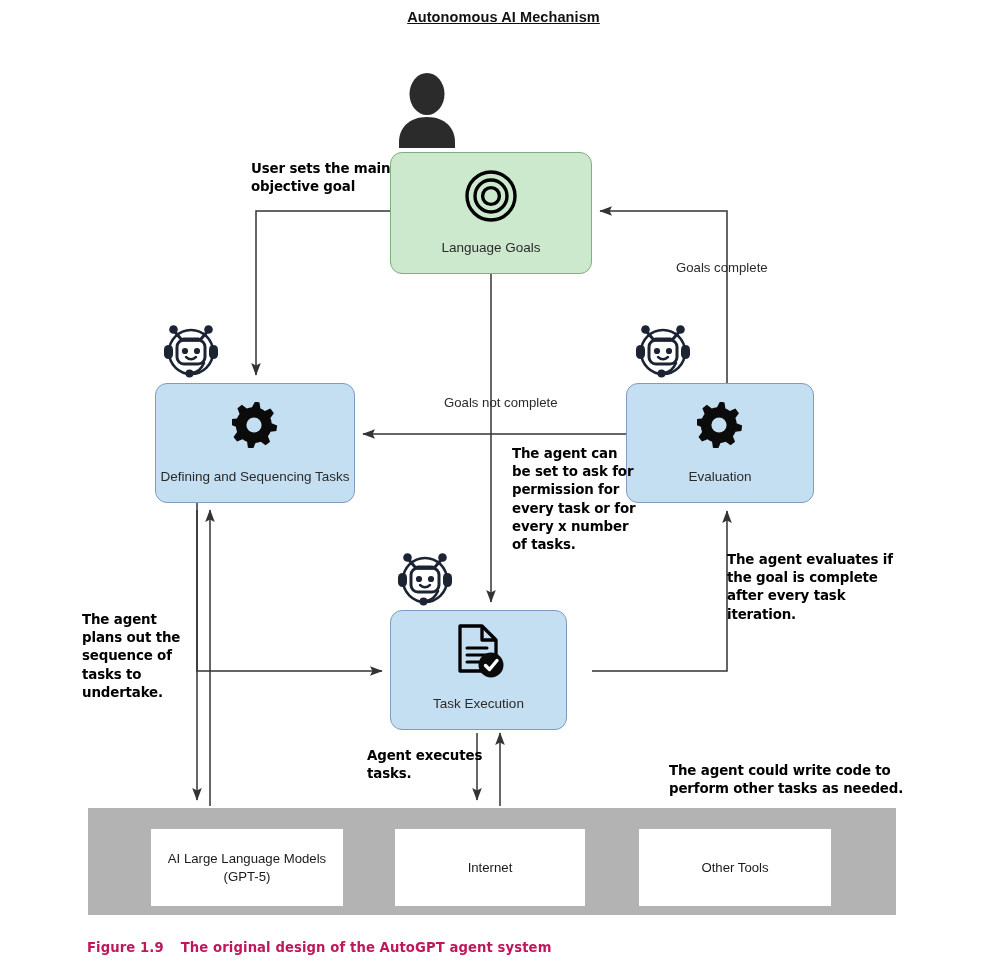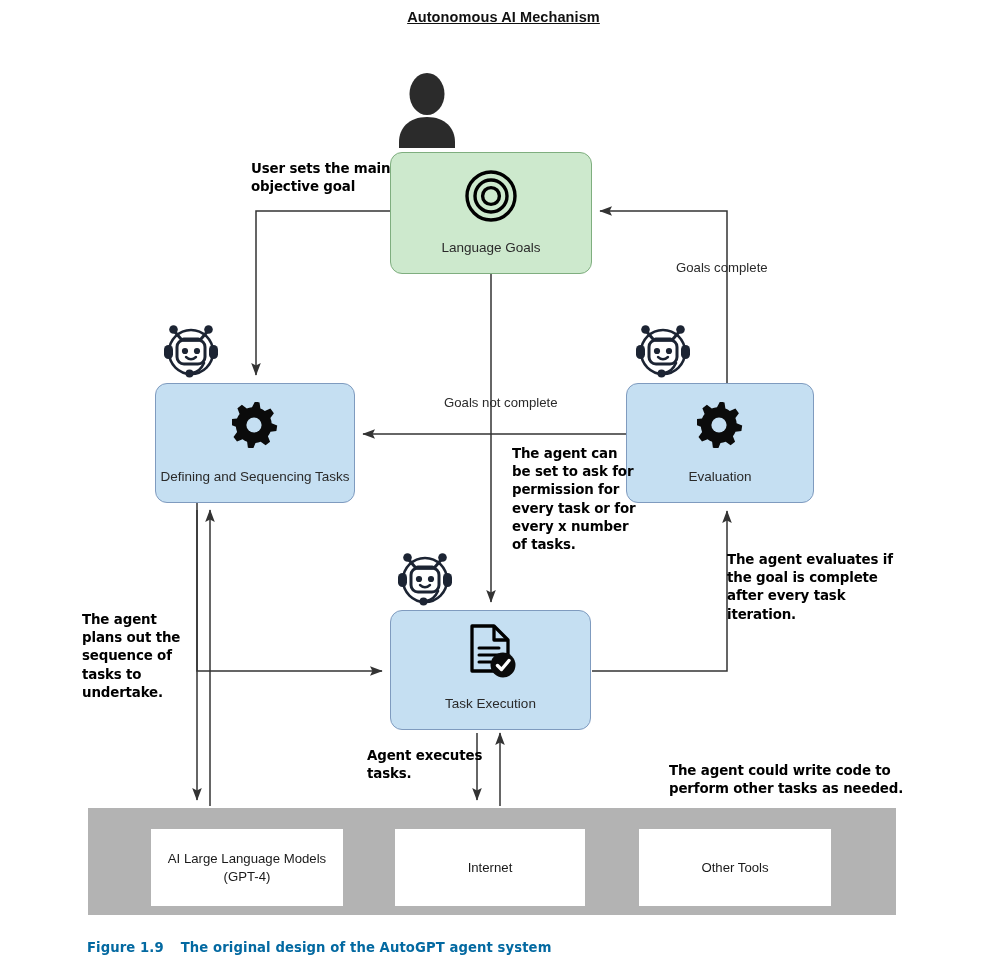--- a/index.html
+++ b/index.html
@@ -70,21 +70,21 @@
     bottom: 16px;
     text-align: center;
     font-size: 13.5px;
     color: #2a2a2a;
     line-height: 1.25;
   }
 
   #node-goals      { left: 390px; top: 152px; width: 202px; height: 122px; }
   #node-defining   { left: 155px; top: 383px; width: 200px; height: 120px; }
   #node-evaluation { left: 626px; top: 383px; width: 188px; height: 120px; }
-  #node-task       { left: 390px; top: 610px; width: 201px; height: 120px; }
+  #node-task       { left: 390px; top: 610px; width: 177px; height: 120px; }
 
   #node-goals .node-icon      { margin-top: 16px; }
   #node-defining .node-icon   { margin-top: 18px; }
   #node-evaluation .node-icon { margin-top: 18px; }
   #node-task .node-icon       { margin-top: 12px; }
 
   
   .bot {
     position: absolute;
     line-height: 0;
@@ -157,21 +157,21 @@
   #resource-2 { left: 551px; width: 192px; }
 
   
   #caption {
     position: absolute;
     left: 87px;
     top: 940px;
     font-family: "DejaVu Sans", sans-serif;
     font-size: 13.2px;
     font-weight: bold;
-    color: #0369a1;
+    color: #be185d;
     letter-spacing: .1px;
   }
   #caption .cap-num { margin-right: 17px; }
 </style>
 </head>
 <body>
 
 <div id="figure">
 
   <div id="title">Autonomous AI Mechanism</div>
@@ -325,21 +325,21 @@
   <div class="edge-label" id="label-goals-not-complete">Goals not complete</div>
 
   <div class="annot" id="annot-user">User sets the main objective goal</div>
   <div class="annot" id="annot-permission">The agent can be set to ask for permission for every task or for every x number of tasks.</div>
   <div class="annot" id="annot-evaluates">The agent evaluates if the goal is complete after every task iteration.</div>
   <div class="annot" id="annot-plans">The agent plans out the sequence of tasks to undertake.</div>
   <div class="annot" id="annot-executes">Agent executes tasks.</div>
   <div class="annot" id="annot-code">The agent could write code to perform other tasks as needed.</div>
 
   <div id="resource-bar">
-    <div class="resource" id="resource-0">AI Large Language Models (GPT-4)</div>
+    <div class="resource" id="resource-0">AI Large Language Models (GPT-5)</div>
     <div class="resource" id="resource-1">Internet</div>
     <div class="resource" id="resource-2">Other Tools</div>
   </div>
 
   <div id="caption">
     <span class="cap-num">Figure 1.9</span><span>The original design of the AutoGPT agent system</span>
   </div>
 
 </div>
 

